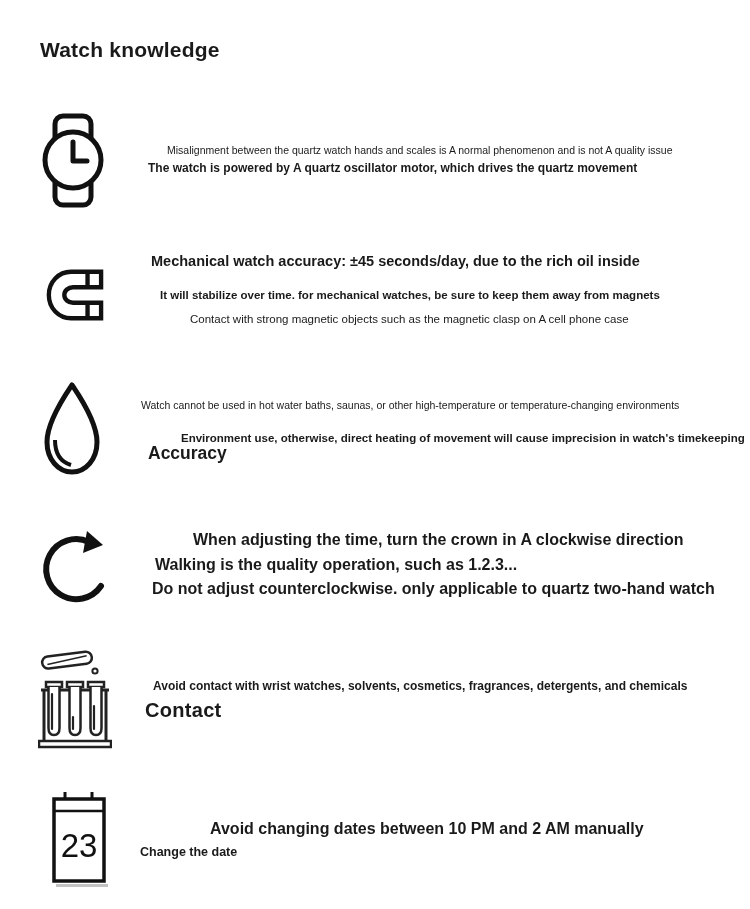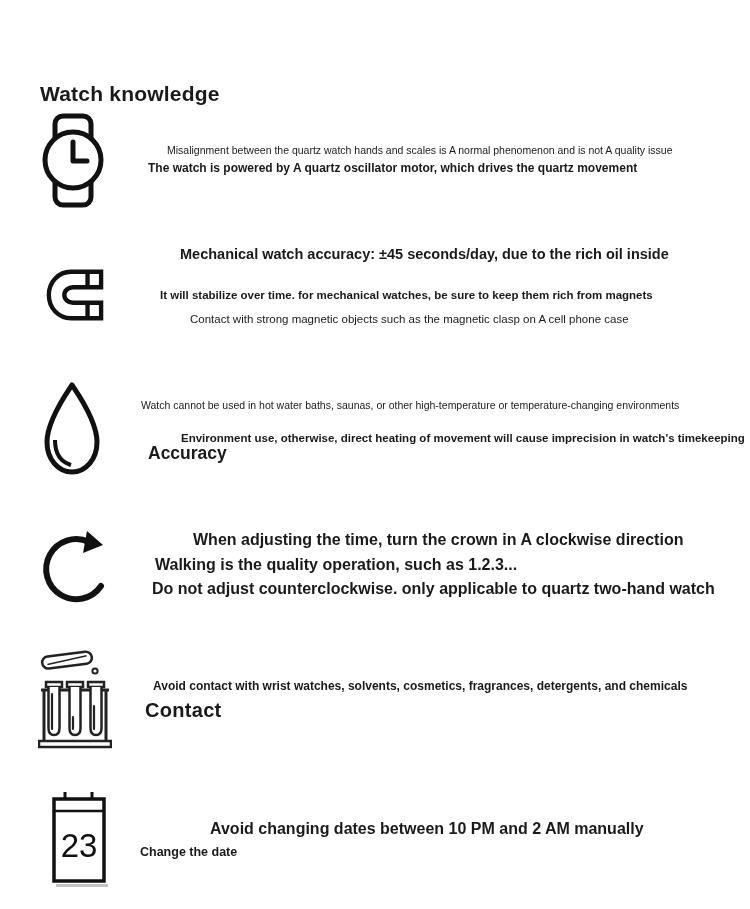--- a/index.html
+++ b/index.html
@@ -1,21 +1,21 @@
 <!DOCTYPE html>
 <html><head>
 <meta charset="utf-8">
 <style>
   html,body { margin:0; padding:0; background:#fff; }
   .page {
     position:relative; width:750px; height:909px; background:#ffffff;
     font-family:"Liberation Sans", sans-serif; color:#1a1a1a; overflow:hidden;
   }
   .abs { position:absolute; white-space:nowrap; line-height:1.15; }
-  .title { font-size:21px; font-weight:700; letter-spacing:.2px;margin-top:44px; }
+  .title { font-size:21px; font-weight:700; letter-spacing:.2px; }
   .t10b { font-size:10.5px; font-weight:400; }
   .t11b { font-size:11.5px; font-weight:700; }
   .t11r { font-size:11.5px; font-weight:400; }
   .t12b { font-size:12px;   font-weight:700; }
   .t125b{ font-size:12.5px; font-weight:700; }
   .t135b{ font-size:16px; font-weight:700; }
   .t145b{ font-size:14.5px; font-weight:700; }
   .t17b { font-size:17.5px; font-weight:700; }
   .t20b { font-size:20px;   font-weight:700; letter-spacing:.3px; }
   svg { display:block; }
@@ -36,22 +36,22 @@
     </svg>
     <div class="abs t10b" style="left:167px; top:144px;">Misalignment between the quartz watch hands and scales is A normal phenomenon and is not A quality issue</div>
     <div class="abs t12b" style="left:148px; top:162px;">The watch is powered by A quartz oscillator motor, which drives the quartz movement</div>
   </div>
 
   <div>
     <svg class="abs" style="left:44px; top:267px;" width="60" height="56" viewBox="0 0 62 56">
       <path d="M59 4 H28 C15 4 5 14.5 5 28 C5 41.5 15 52 28 52 H59 V36 H30 C25 36 21 32.5 21 28 C21 23.5 25 20 30 20 H59 Z" fill="#fff" stroke="#111" stroke-width="4.5" stroke-linejoin="miter"></path>
       <path d="M45 4 V20 M45 36 V52" stroke="#111" stroke-width="4.5" fill="none"></path>
     </svg>
-    <div class="abs t145b" style="left:151px; top:246px;margin-left:29px;">Mechanical watch accuracy: ±45 seconds/day, due to the rich oil inside</div>
-    <div class="abs t11b" style="left:160px; top:289px;">It will stabilize over time. for mechanical watches, be sure to keep them rich from magnets</div>
+    <div class="abs t145b" style="left:151px; top:253px;">Mechanical watch accuracy: ±45 seconds/day, due to the rich oil inside</div>
+    <div class="abs t11b" style="left:160px; top:289px;">It will stabilize over time. for mechanical watches, be sure to keep them away from magnets</div>
     <div class="abs t11r" style="left:148px; top:313px;margin-left:42px;">Contact with strong magnetic objects such as the magnetic clasp on A cell phone case</div>
   </div>
 
   <div>
     <svg class="abs" style="left:42px; top:380px;" width="60" height="97" viewBox="0 0 60 97">
       <path d="M30 5 C36 14 55 41 55 62 C55 79 44 92 30 92 C16 92 5 79 5 62 C5 41 24 14 30 5 Z" fill="#fff" stroke="#111" stroke-width="5" stroke-linejoin="round"></path>
       <path d="M13 60 C13 74 19 82 29 85" fill="none" stroke="#111" stroke-width="4"></path>
     </svg>
     <div class="abs t10b" style="left:141px; top:399px;">Watch cannot be used in hot water baths, saunas, or other high-temperature or temperature-changing environments</div>
     <div class="abs t11b" style="left:153px; top:432px;margin-left:28px;">Environment use, otherwise, direct heating of movement will cause imprecision in watch's timekeeping</div>

